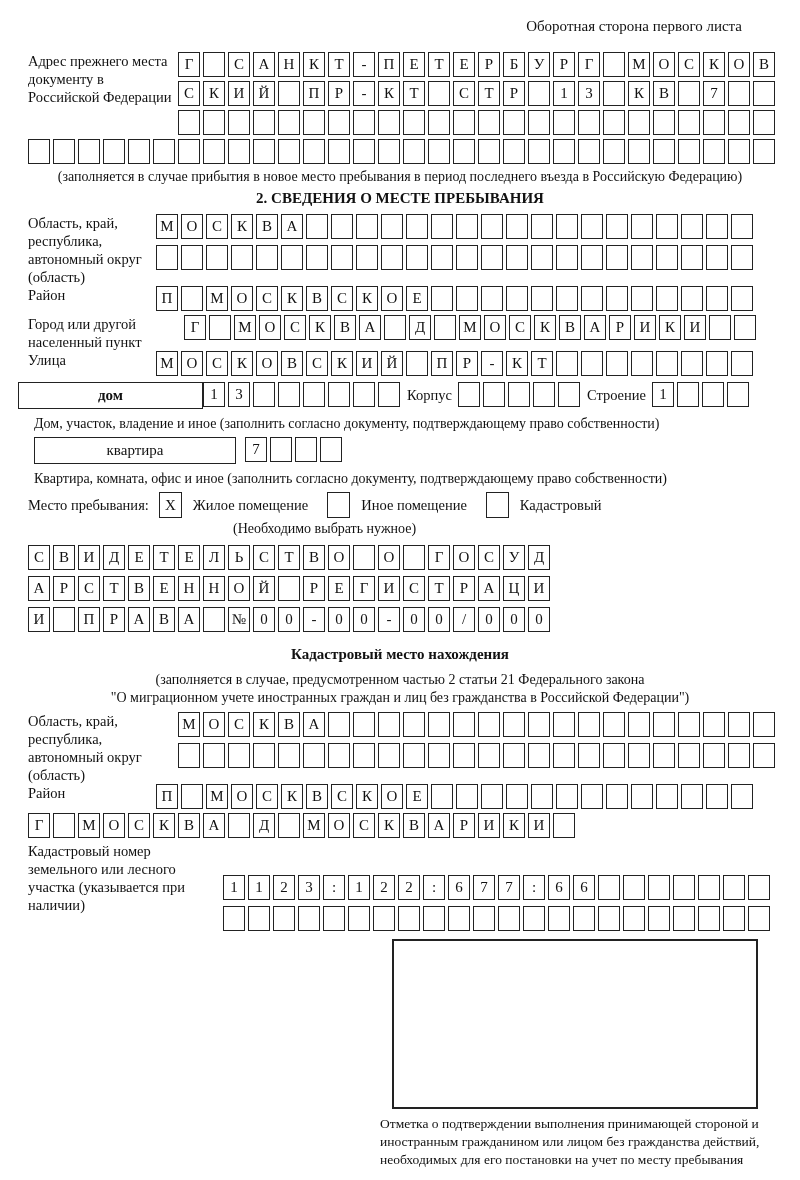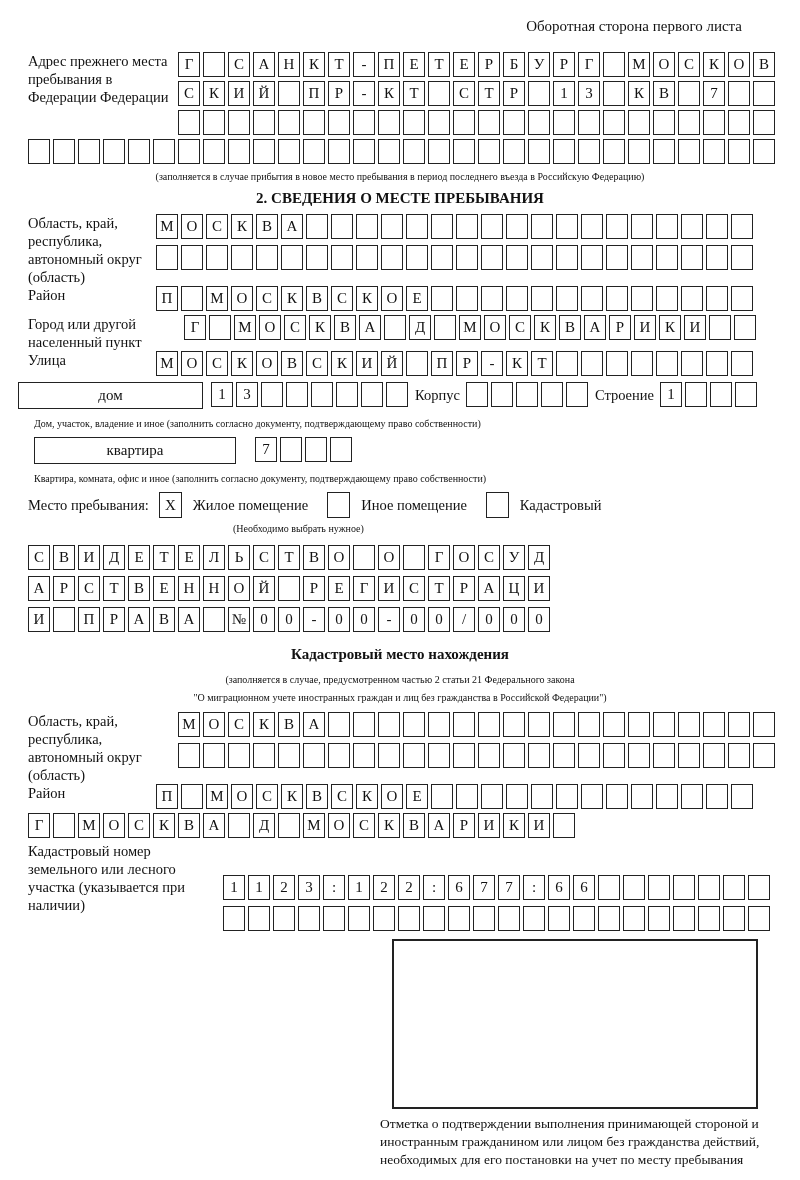--- a/index.html
+++ b/index.html
@@ -9,31 +9,31 @@
   .flexrow{display:flex;align-items:flex-start;}
   .label{font-size:14.5px;line-height:18px;padding-right:6px;box-sizing:border-box;flex:0 0 auto;}
   .w128{width:128px;}
   .w150{width:150px;}
   .w200{width:200px;}
   .w195{width:195px;}
   .w215{width:215px;}
   .rows{flex:1 1 auto;}
   .boxrow{display:flex;margin-bottom:4px;}
   .cell{box-sizing:border-box;flex:0 0 auto;width:22px;height:25px;border:1.5px solid #222;margin-right:3px;display:flex;align-items:center;justify-content:center;font-size:15px;background:#fff;}
-  .caption{font-size:10px;line-height:17px;}
+  .caption{font-size:14px;line-height:17px;}
   .center{text-align:center;}
   .sec-title{font-weight:bold;font-size:15px;text-align:center;margin:5px 16px 7px -28px;width:800px;}
   .mt14{margin-top:14px;}
   .gap6 .boxrow{margin-bottom:6px;}
   .widebox{box-sizing:border-box;border:1.5px solid #222;height:27px;display:flex;align-items:center;justify-content:center;font-size:15px;flex:0 0 auto;}
   .dom-line{margin:2px 0 4px -10px;align-items:flex-start;}
-  .dom-box{width:185px;margin-right:8px;}
+  .dom-box{width:185px;margin-right:0;font-weight:bold;}
   .inline-label{font-size:14.5px;line-height:27px;margin:0 6px 0 4px;flex:0 0 auto;}
   .kv-line{margin:2px 0 4px 6px;}
-  .kv-box{width:202px;margin-right:19px;}
+  .kv-box{width:202px;margin-right:9px;}
   .note-left{margin:1px 0 5px 6px;}
   .mesto-row{align-items:center;margin:5px 0 2px 0;}
   .mesto-label{font-size:14.5px;margin-right:10px;}
   .checkbox{box-sizing:border-box;width:23px;height:26px;border:1.5px solid #222;display:flex;align-items:center;justify-content:center;font-size:15px;margin-right:11px;flex:0 0 auto;}
   .opt-label{font-size:14.5px;margin-right:19px;}
   .mesto-note{margin:2px 0 8px 205px;}
   .fact-title{font-weight:bold;font-size:15px;text-align:center;margin:8px 0 8px -28px;width:800px;}
   .fact-note{margin:0 0 1px -28px;width:800px;}
   .kad-rows{padding-top:33px;}
   .stamp-area{margin-left:318px;width:460px;margin-top:2px;}
@@ -41,21 +41,21 @@
   .stamp-caption{width:392px;margin:6px 0 0 34px;text-align:left;font-size:13.5px;line-height:18px;}
 </style>
 </head>
 <body>
 
 <div class="page">
 
   <div class="header-note">Оборотная сторона первого листа</div>
 
   <div class="flexrow mt14">
-    <div class="label w150">Адрес прежнего места пребывания в Федерации Федерации</div>
+    <div class="label w150">Адрес прежнего места документу в Российской Федерации</div>
     <div class="rows">
       <div class="boxrow">
           <span class="cell">Г</span>
           <span class="cell"></span>
           <span class="cell">С</span>
           <span class="cell">А</span>
           <span class="cell">Н</span>
           <span class="cell">К</span>
           <span class="cell">Т</span>
           <span class="cell">-</span>

